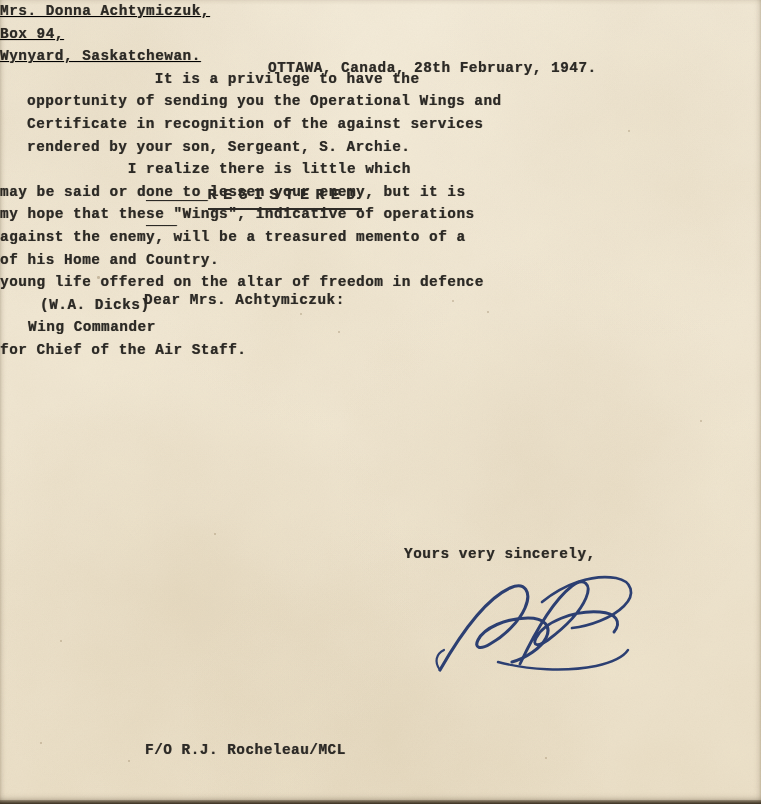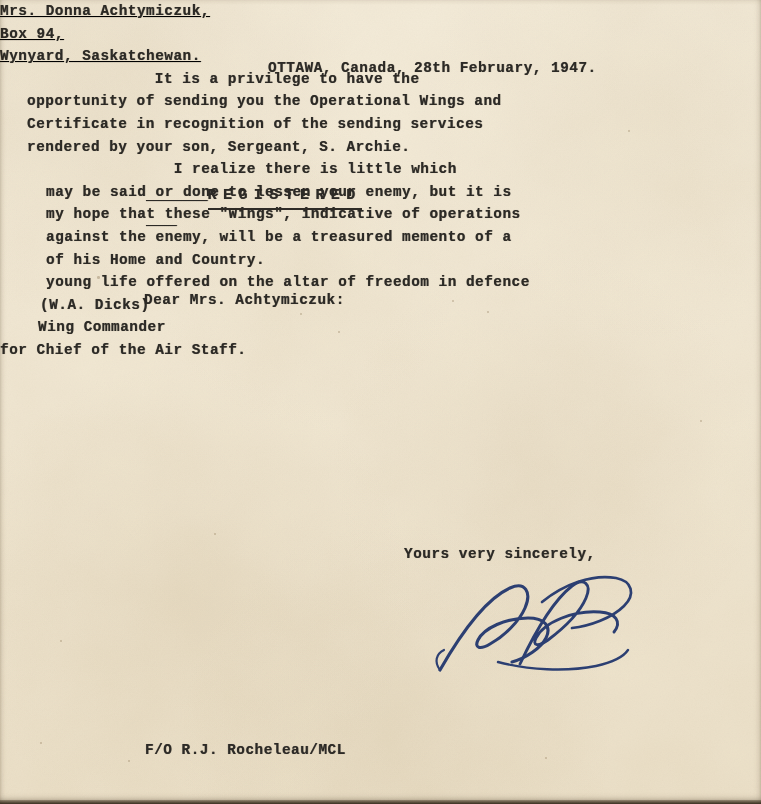--- a/index.html
+++ b/index.html
@@ -90,21 +90,21 @@
   #registered .ul {
     display: inline-block;
     border-bottom: 2px solid #2f2c27;
     padding-bottom: 1px;
     margin-right: 0px;
   }
 
   #address    { left: 144px; top: 221px; text-decoration: underline; }
   #salutation { left: 144px; top: 289px; }
   #para1      { left: 143px; top: 327px; margin-left: 27px; }
-  #para2      { left: 143px; top: 417px; margin-left: 46px; }
+  #para2      { left: 143px; top: 417px; }
   #closing    { left: 404px; top: 543px; }
   #sigblock   { left: 385px; top: 676px; text-align: left; }
   #refline    { left: 145px; top: 739px; }
 
   
   #signature {
     position: absolute;
     left: 424px;
     top: 566px;
     width: 220px;
@@ -158,21 +158,21 @@
     <div class="tw" style="position:static">Mrs. Donna Achtymiczuk,</div>
     <div class="tw" style="position:static">Box 94,</div>
     <div class="tw" style="position:static">Wynyard, Saskatchewan.</div>
   </div>
 
   <div class="tw" id="salutation">Dear Mrs. Achtymiczuk:</div>
 
   <div id="para1">
     <div class="tw" style="position:static">              It is a privilege to have the</div>
     <div class="tw" style="position:static">opportunity of sending you the Operational Wings and</div>
-    <div class="tw" style="position:static">Certificate in recognition of the sending services</div>
+    <div class="tw" style="position:static">Certificate in recognition of the against services</div>
     <div class="tw" style="position:static">rendered by your son, Sergeant, S. Archie.</div>
   </div>
 
   <div id="para2">
     <div class="tw" style="position:static">              I realize there is little which</div>
     <div class="tw" style="position:static">may be said or done to lessen your enemy, but it is</div>
     <div class="tw" style="position:static">my hope that these "Wings", indicative of operations</div>
     <div class="tw" style="position:static">against the enemy, will be a treasured memento of a</div>
     <div class="tw" style="position:static">of his Home and Country.</div>
     <div class="tw" style="position:static">young life offered on the altar of freedom in defence</div>
@@ -196,21 +196,21 @@
                C188,52 166,60 148,62"></path>
 
       <path class="ink" stroke-width="2.4" d="M74,96 C104,104 142,106 172,100 C190,96 200,90 204,84"></path>
 
       <path class="ink" stroke-width="2.2" d="M16,104 C10,96 12,88 20,84"></path>
     </svg>
   </div>
 
   <div id="sigblock">
     <div class="tw" style="position:static; padding-left:40px">(W.A. Dicks)</div>
-    <div class="tw" style="position:static; padding-left:38px">Wing Commander</div>
+    <div class="tw" style="position:static; padding-left:28px">Wing Commander</div>
     <div class="tw" style="position:static">for Chief of the Air Staff.</div>
   </div>
 
   <div class="tw" id="refline">F/O R.J. Rocheleau/MCL</div>
 
   <div class="speck" style="left:97px;  top:276px; width:2.5px; height:2.5px;"></div>
   <div class="speck" style="left:300px; top:313px; width:2px;   height:2px;"></div>
   <div class="speck" style="left:452px; top:300px; width:2px;   height:2px;"></div>
   <div class="speck" style="left:487px; top:311px; width:1.8px; height:1.8px;"></div>
   <div class="speck" style="left:338px; top:331px; width:2.2px; height:2.2px;"></div>

